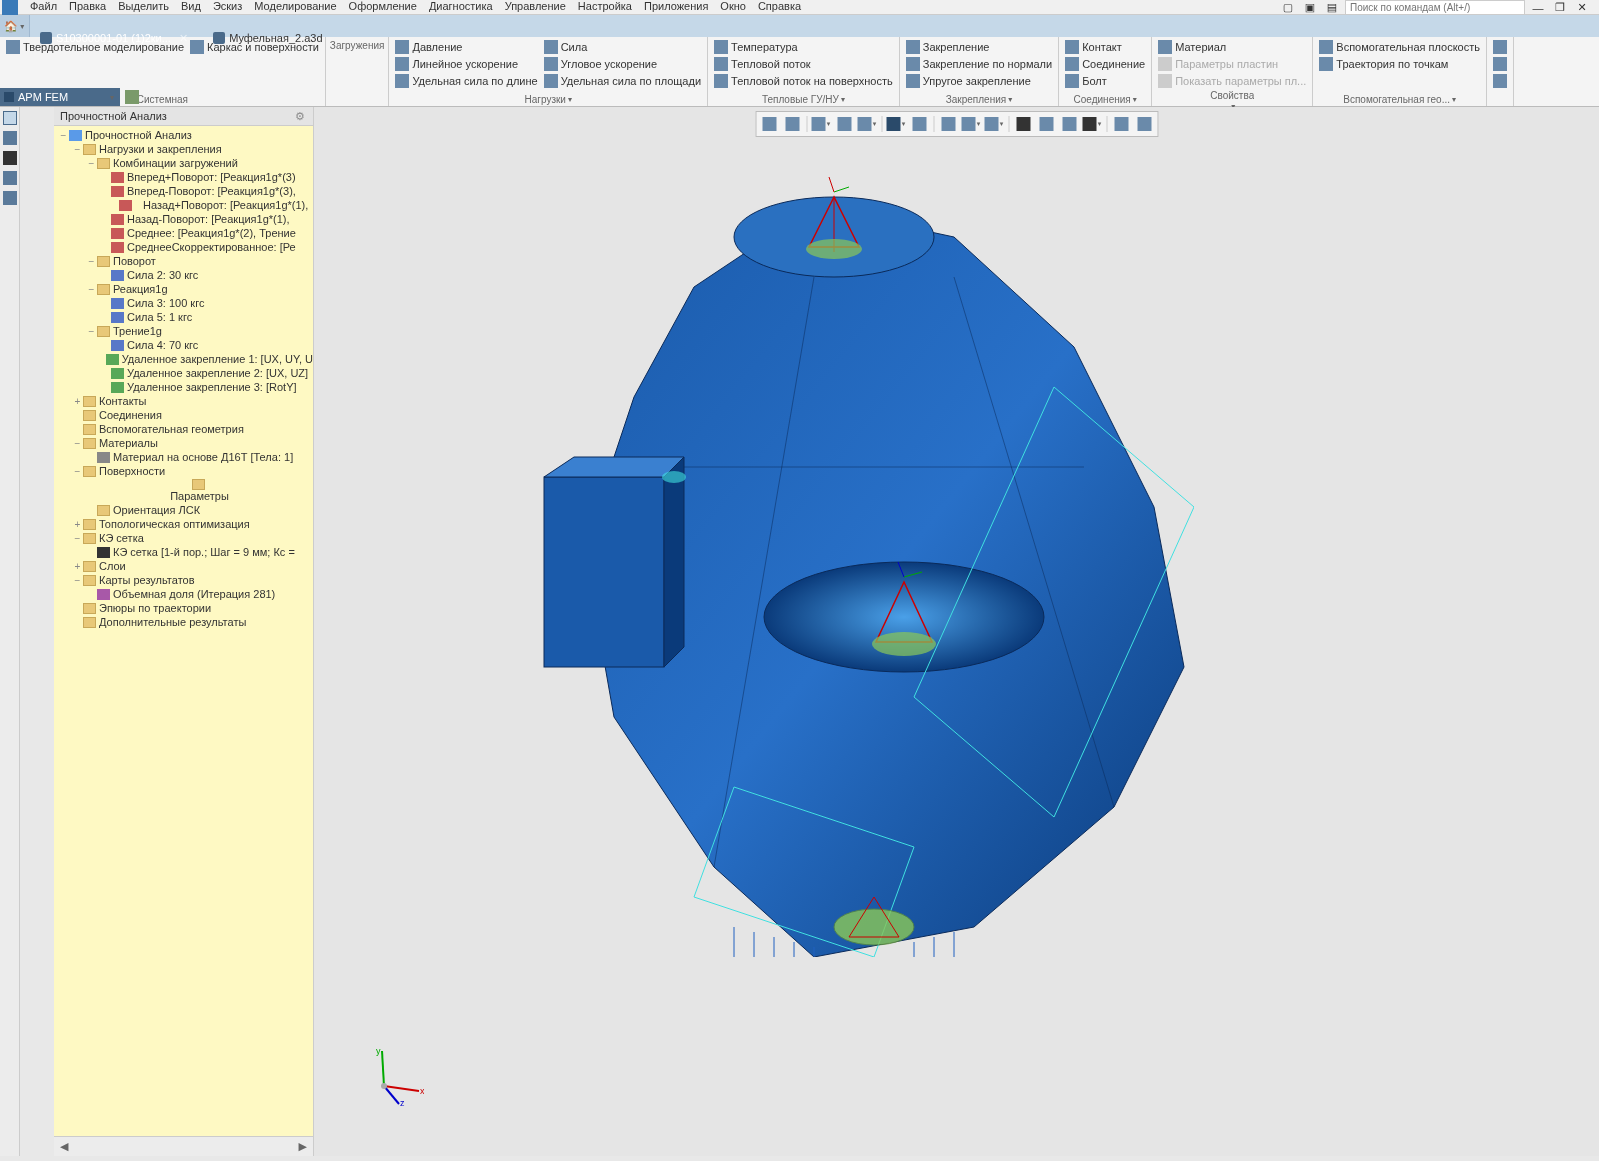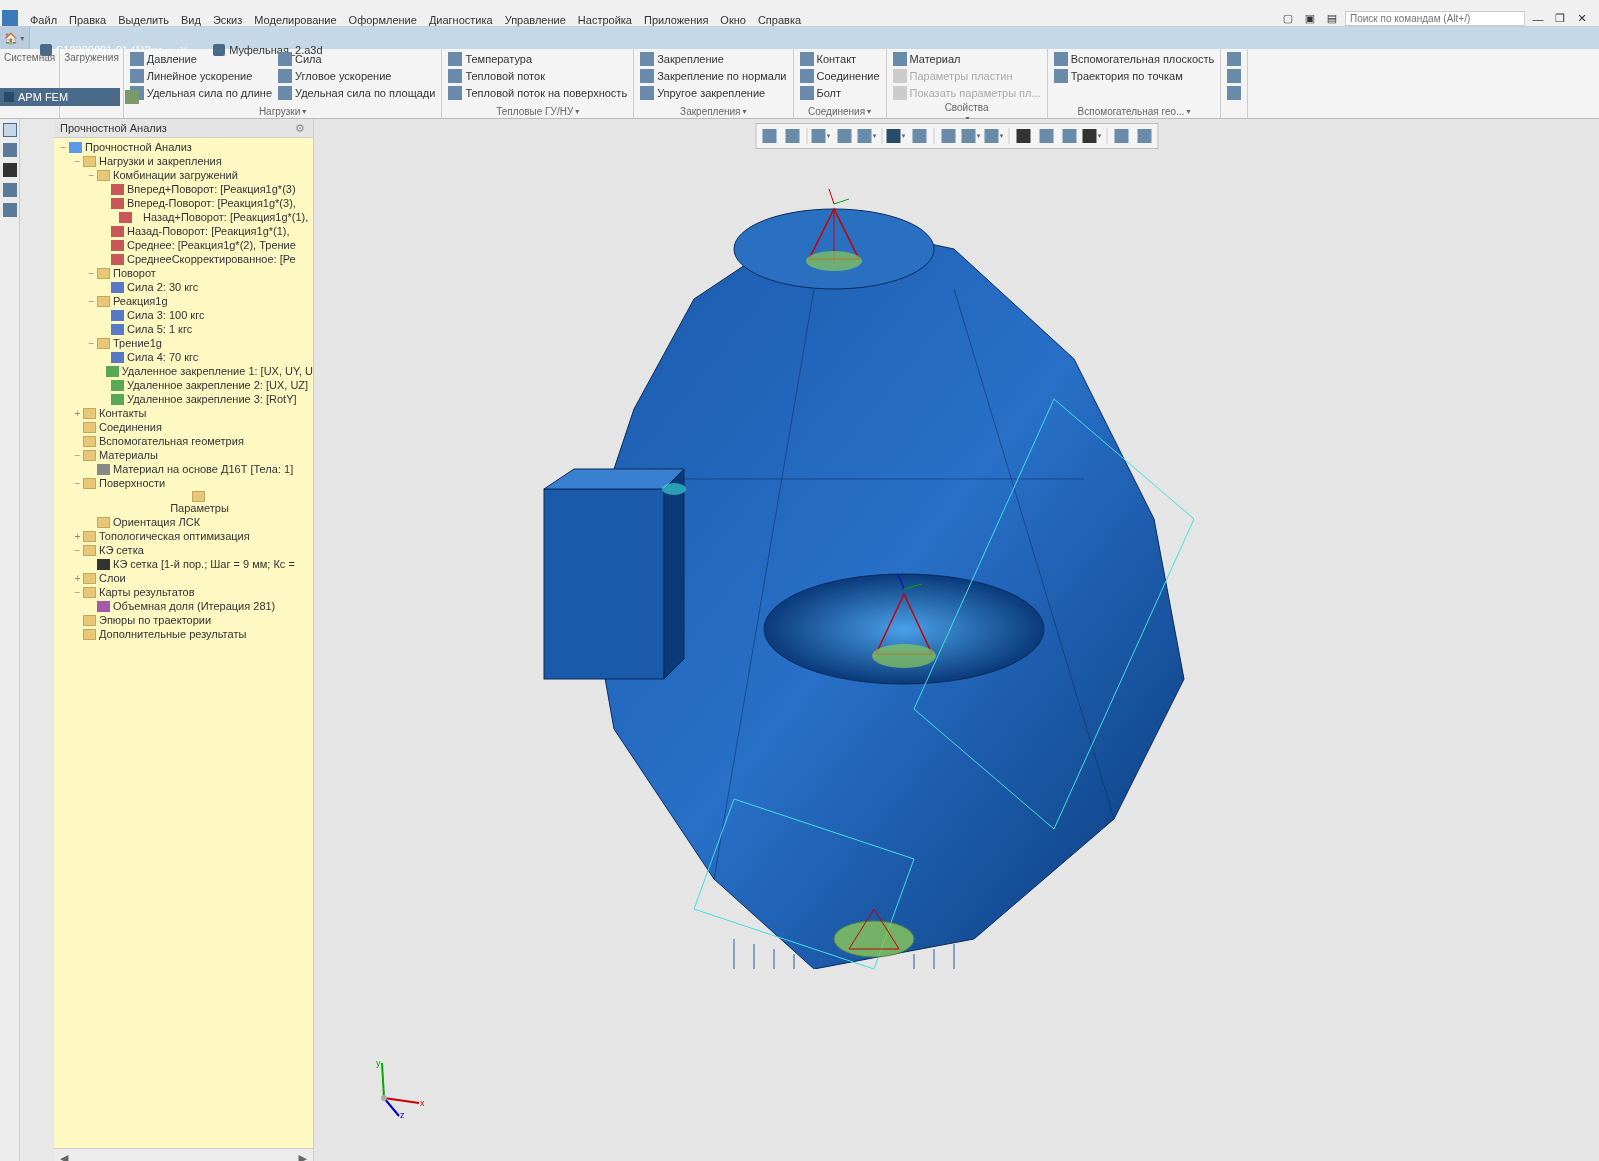--- a/index.html
+++ b/index.html
@@ -1,19 +1,19 @@
 <!DOCTYPE html>
 <html><head>
 <meta charset="utf-8">
 <style>
 * { box-sizing: border-box; margin: 0; padding: 0; font-family: "Segoe UI", Tahoma, sans-serif; }
 body { background: #e8e8e8; font-size: 11px; color: #333; overflow: hidden; width: 1599px; height: 1161px; }
 
 
-.menubar { background: #f0f0f0; height: 27px; display: flex; align-items: flex-end; padding-left: 2px; border-bottom: 1px solid #ccc; }
+.menubar { background: #f0f0f0; height: 15px; display: flex; align-items: flex-start; padding-left: 2px; border-bottom: 1px solid #ccc; }
 .menubar .app-icon { width: 16px; height: 16px; background: #3a7ab8; margin-right: 6px; }
 .menubar span { padding: 0 6px; cursor: pointer; }
 .menubar .right-icons { margin-left: auto; display: flex; align-items: center; gap: 4px; padding-right: 8px; }
 .menubar .search-box { border: 1px solid #ccc; background: #fff; padding: 1px 4px; width: 180px; color: #999; font-size: 10px; }
 .win-btn { width: 18px; height: 14px; display: inline-flex; align-items: center; justify-content: center; cursor: pointer; }
 
 
 .tabbar { background: #c5d8e8; height: 22px; display: flex; align-items: stretch; }
 .tabbar .home-tab { width: 30px; background: #b8cde0; display: flex; align-items: center; justify-content: center; border-right: 1px solid #a0b8d0; }
 .tabbar .tab { display: flex; align-items: center; padding: 0 10px; border-right: 5px solid #1d4ed8; cursor: pointer; gap: 4px; margin-top: 23px; }
@@ -115,20 +115,34 @@
     <span class="close-x">✕</span>
   </div>
   <div class="tab">
     <div class="tab-icon"></div>
     <span>Муфельная_2.a3d</span>
   </div>
 </div>
 
 <div class="ribbon" id="ribbon">
     <div class="ribbon-group">
+      <div class="group-body">
+        <div class="rcol">
+          <div class="rbtn">
+            <div class="ri"></div>
+            <span>Твердотельное моделирование</span>
+          </div>
+        </div>
+        <div class="rcol">
+          <div class="rbtn">
+            <div class="ri"></div>
+            <span>Каркас и поверхности</span>
+          </div>
+        </div>
+      </div>
       <div style="display: flex; justify-content: center; align-items: center;">
         <div class="group-label">Системная</div>
       </div>
     </div>
     <div class="ribbon-group">
       <div style="display: flex; justify-content: center; align-items: flex-end;">
         <div class="group-label">Загружения</div>
       </div>
     </div>
     <div class="ribbon-group">

